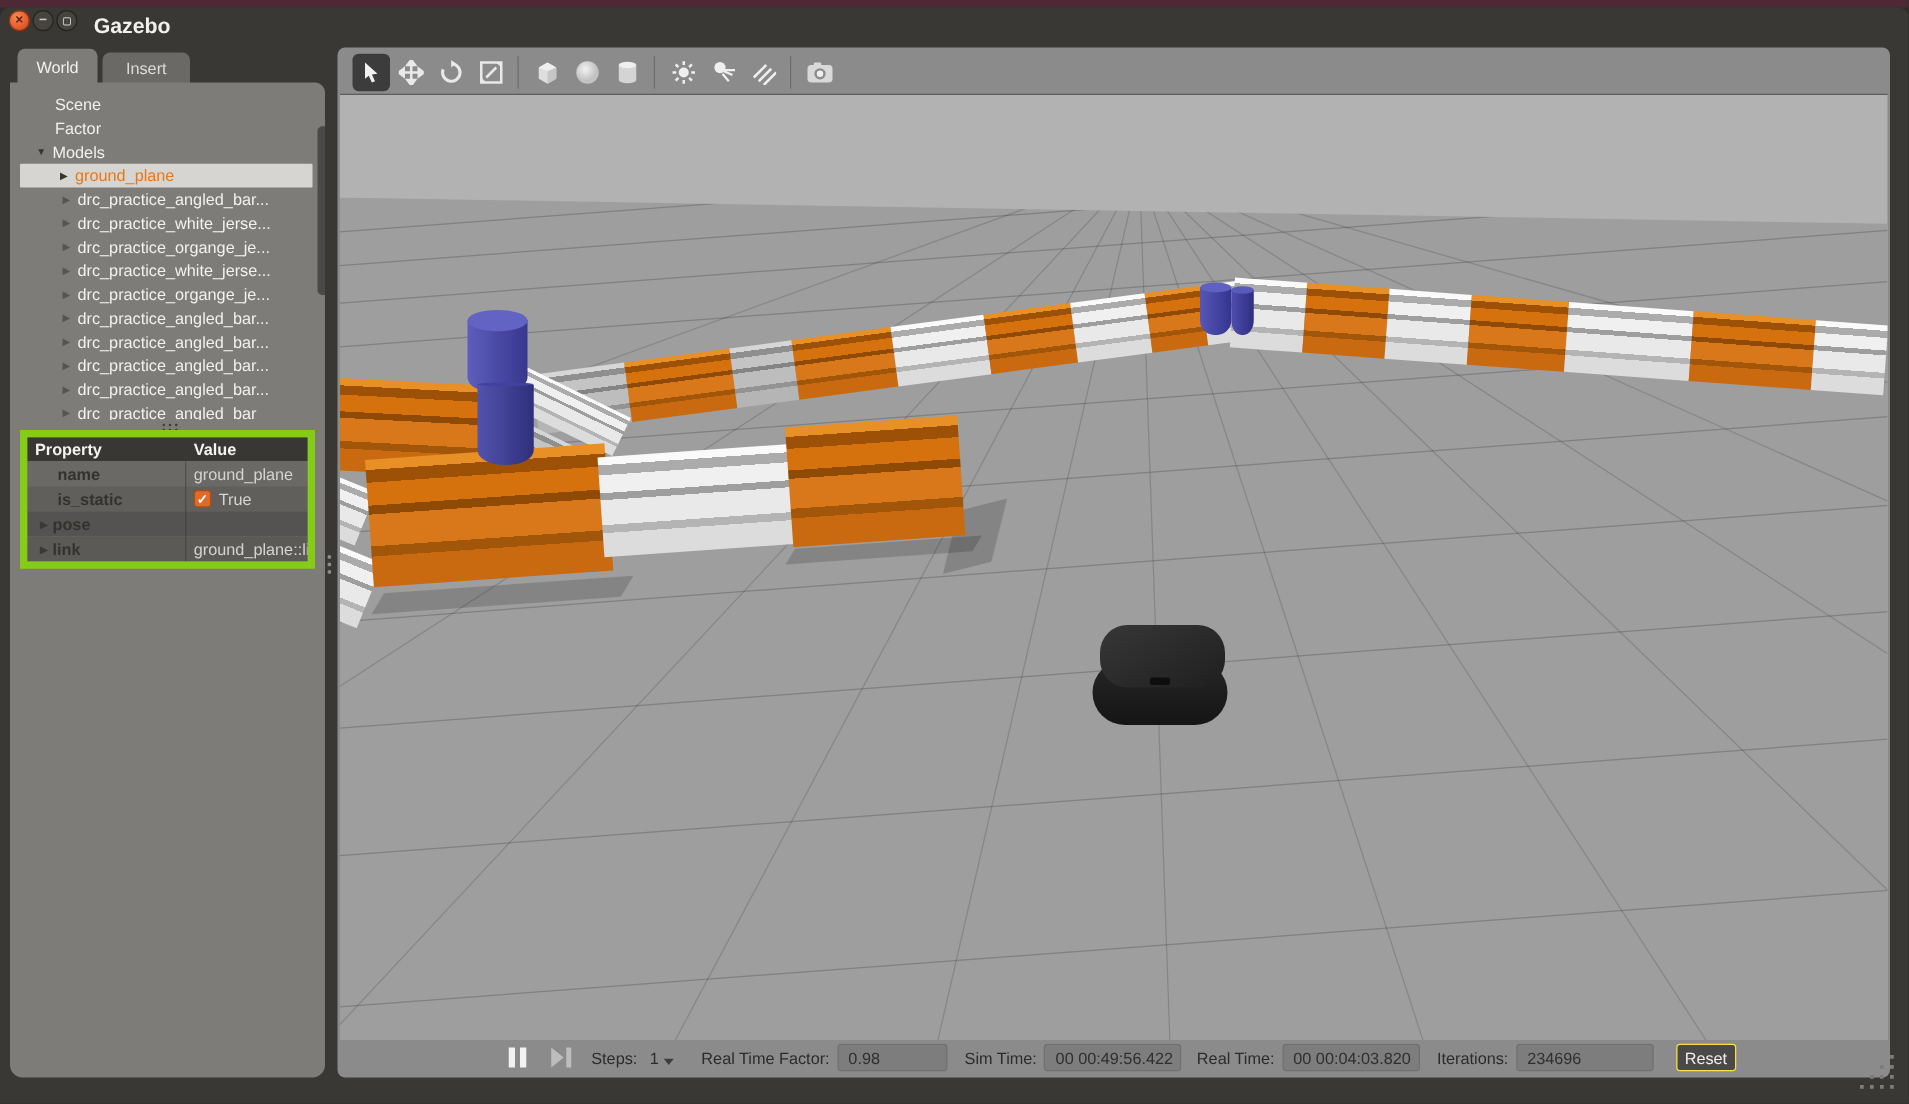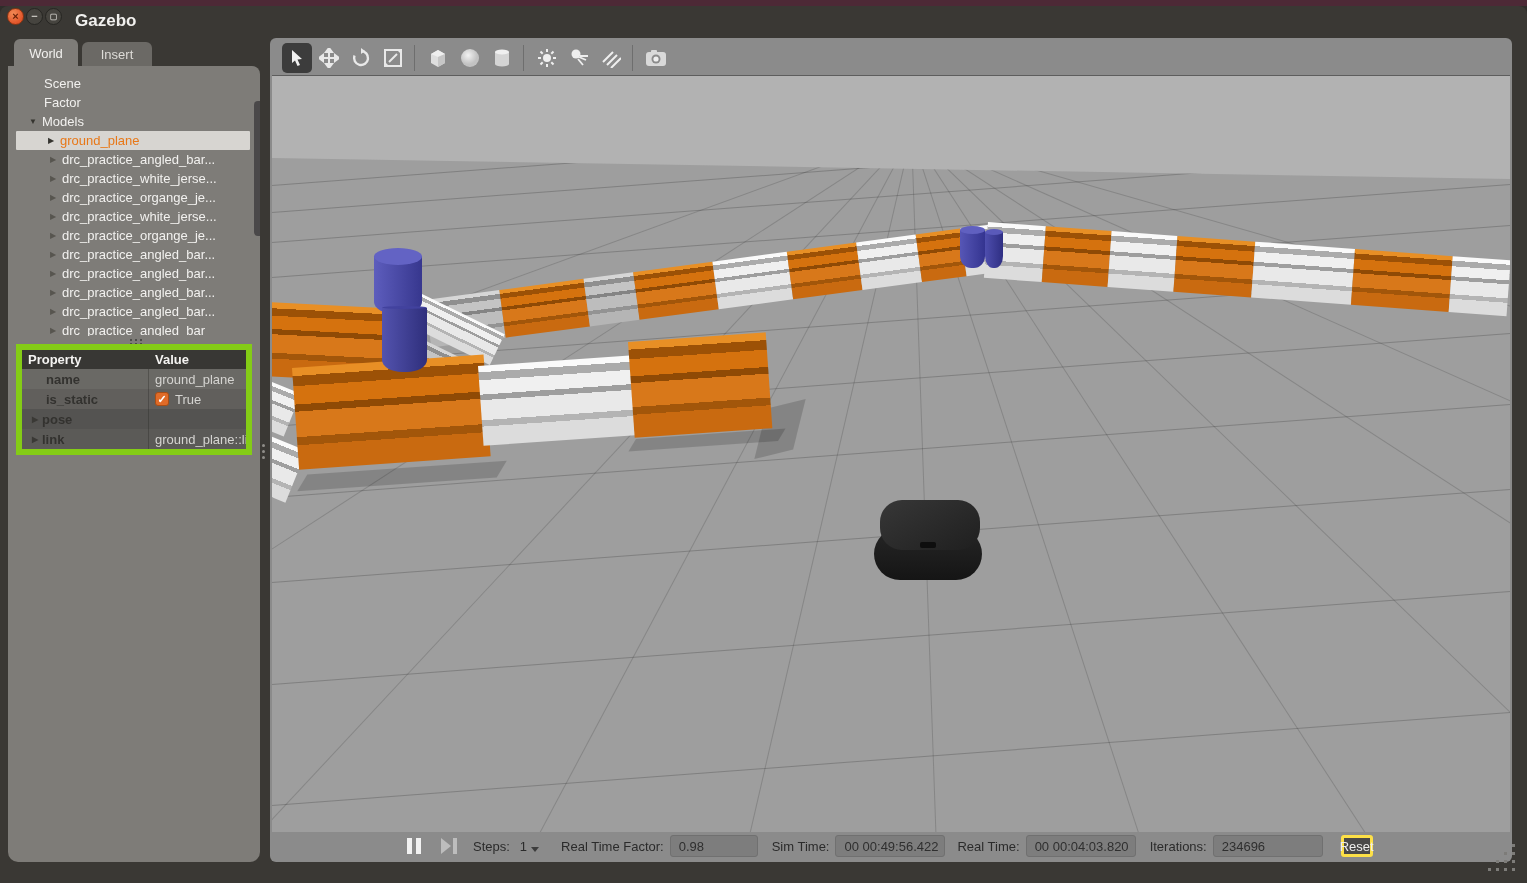--- a/index.html
+++ b/index.html
@@ -100,21 +100,21 @@
   .sb-box { margin-left:6px; height:22px; background:#7d7d7d; border:1px solid #707070;
     border-radius:3px; display:flex; align-items:center; padding-left:8px; color:#2f2f2f; }
   .pausebtn { margin-left:133px; width:18px; height:16px; position:relative; }
   .pausebtn i { position:absolute; top:0; width:5px; height:16px; background:#f2f2f2; }
   .stepbtn { margin-left:18px; width:18px; height:16px; position:relative; }
   .stepbtn .tri { position:absolute; left:0; top:0; width:0; height:0;
     border-left:10px solid #bdbdbd; border-top:8px solid transparent; border-bottom:8px solid transparent; }
   .stepbtn .bar { position:absolute; right:2px; top:0; width:4px; height:16px; background:#bdbdbd; }
   .steps-caret { width:0; height:0; border-left:4px solid transparent; border-right:4px solid transparent;
     border-top:5px solid #3d3d3d; margin-left:4px; margin-top:6px; }
-  .reset-btn { margin-left:18px; width:32px; height:22px; background:#4a4948; border:3px solid #fde047;
+  .reset-btn { margin-left:18px; width:48px; height:22px; background:#4a4948; border:1px solid #fde047;
     border-radius:3px; color:#efeeec; display:flex; align-items:center; justify-content:center; }
 
   .resize-grip { left:1488px; top:838px; width:32px; height:32px; }
   .resize-grip i { position:absolute; width:3px; height:3px; background:#7d7c79; }
 </style>
 </head>
 <body>
 
 <div class="screen">
   <div class="abs top-strip"></div>

